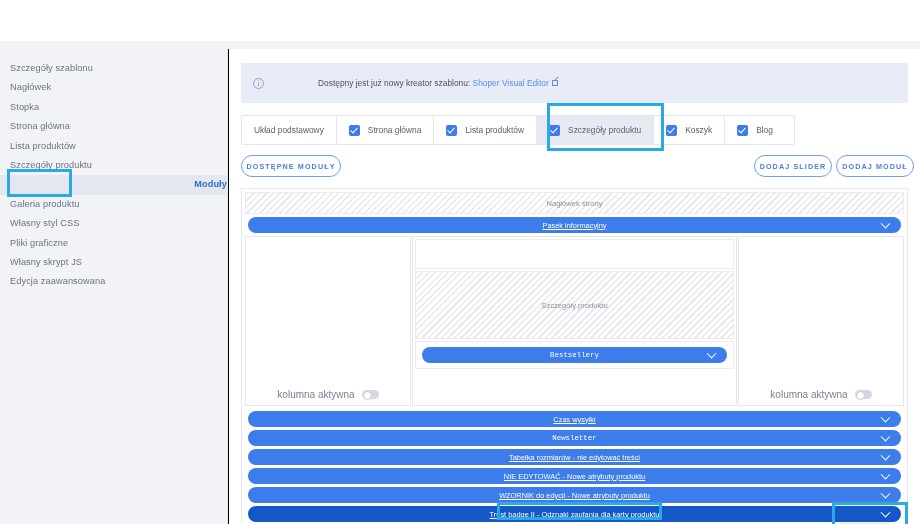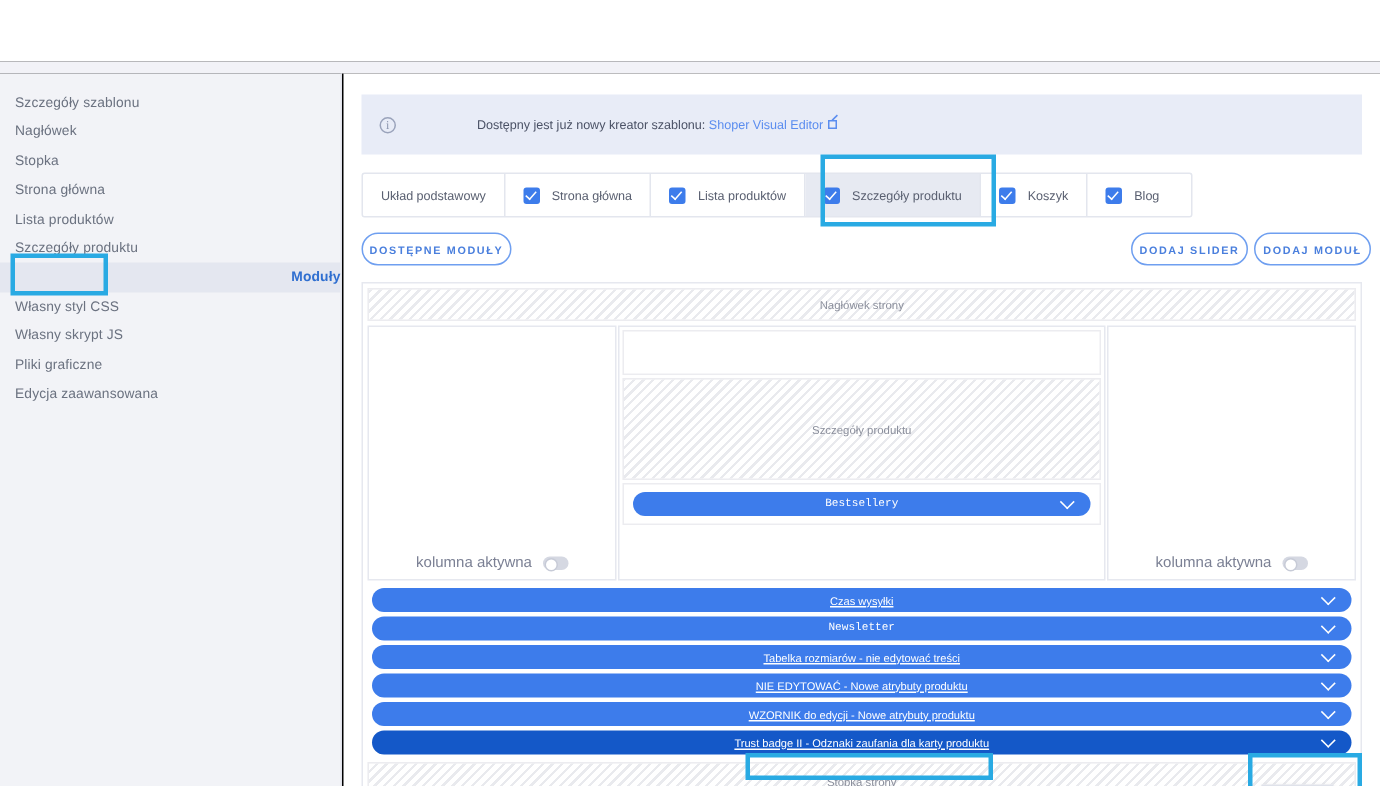--- a/index.html
+++ b/index.html
@@ -311,23 +311,24 @@
   <div class="top-strip"></div>
 
   <div class="sidebar">
     <div class="side-item"><span>Szczegóły szablonu</span></div>
     <div class="side-item"><span>Nagłówek</span></div>
     <div class="side-item"><span>Stopka</span></div>
     <div class="side-item"><span>Strona główna</span></div>
     <div class="side-item"><span>Lista produktów</span></div>
     <div class="side-item"><span>Szczegóły produktu</span></div>
     <div class="side-item active"><span>Moduły</span></div>
+    <div class="side-item"><span>Galeria produktu</span></div>
     <div class="side-item"><span>Własny styl CSS</span></div>
+    <div class="side-item"><span>Pliki graficzne</span></div>
     <div class="side-item"><span>Własny skrypt JS</span></div>
-    <div class="side-item"><span>Pliki graficzne</span></div>
     <div class="side-item"><span>Edycja zaawansowana</span></div>
   </div>
 
   <div class="main">
     <div class="main-inner">
 
       <div class="info-banner">
         <div class="info-icon">i</div>
         <div class="info-text">
           <span>Dostępny jest już nowy kreator szablonu:</span>
@@ -366,20 +367,26 @@
         <div class="pill" id="btn-slider">DODAJ SLIDER</div>
         <div class="pill" id="btn-modul">DODAJ MODUŁ</div>
       </div>
 
       <div class="canvas">
 
         <div class="hatch header">
           <span>Nagłówek strony</span>
         </div>
 
+        <div class="bar-wrap">
+          <div class="blue-bar">
+            <span class="lbl">Pasek informacyjny</span>
+            <span class="chev"></span>
+          </div>
+        </div>
 
         <div class="cols">
 
           <div class="col side">
             <div class="col-foot">
               <span>kolumna aktywna</span>
               <span class="toggle"></span>
             </div>
           </div>
 

